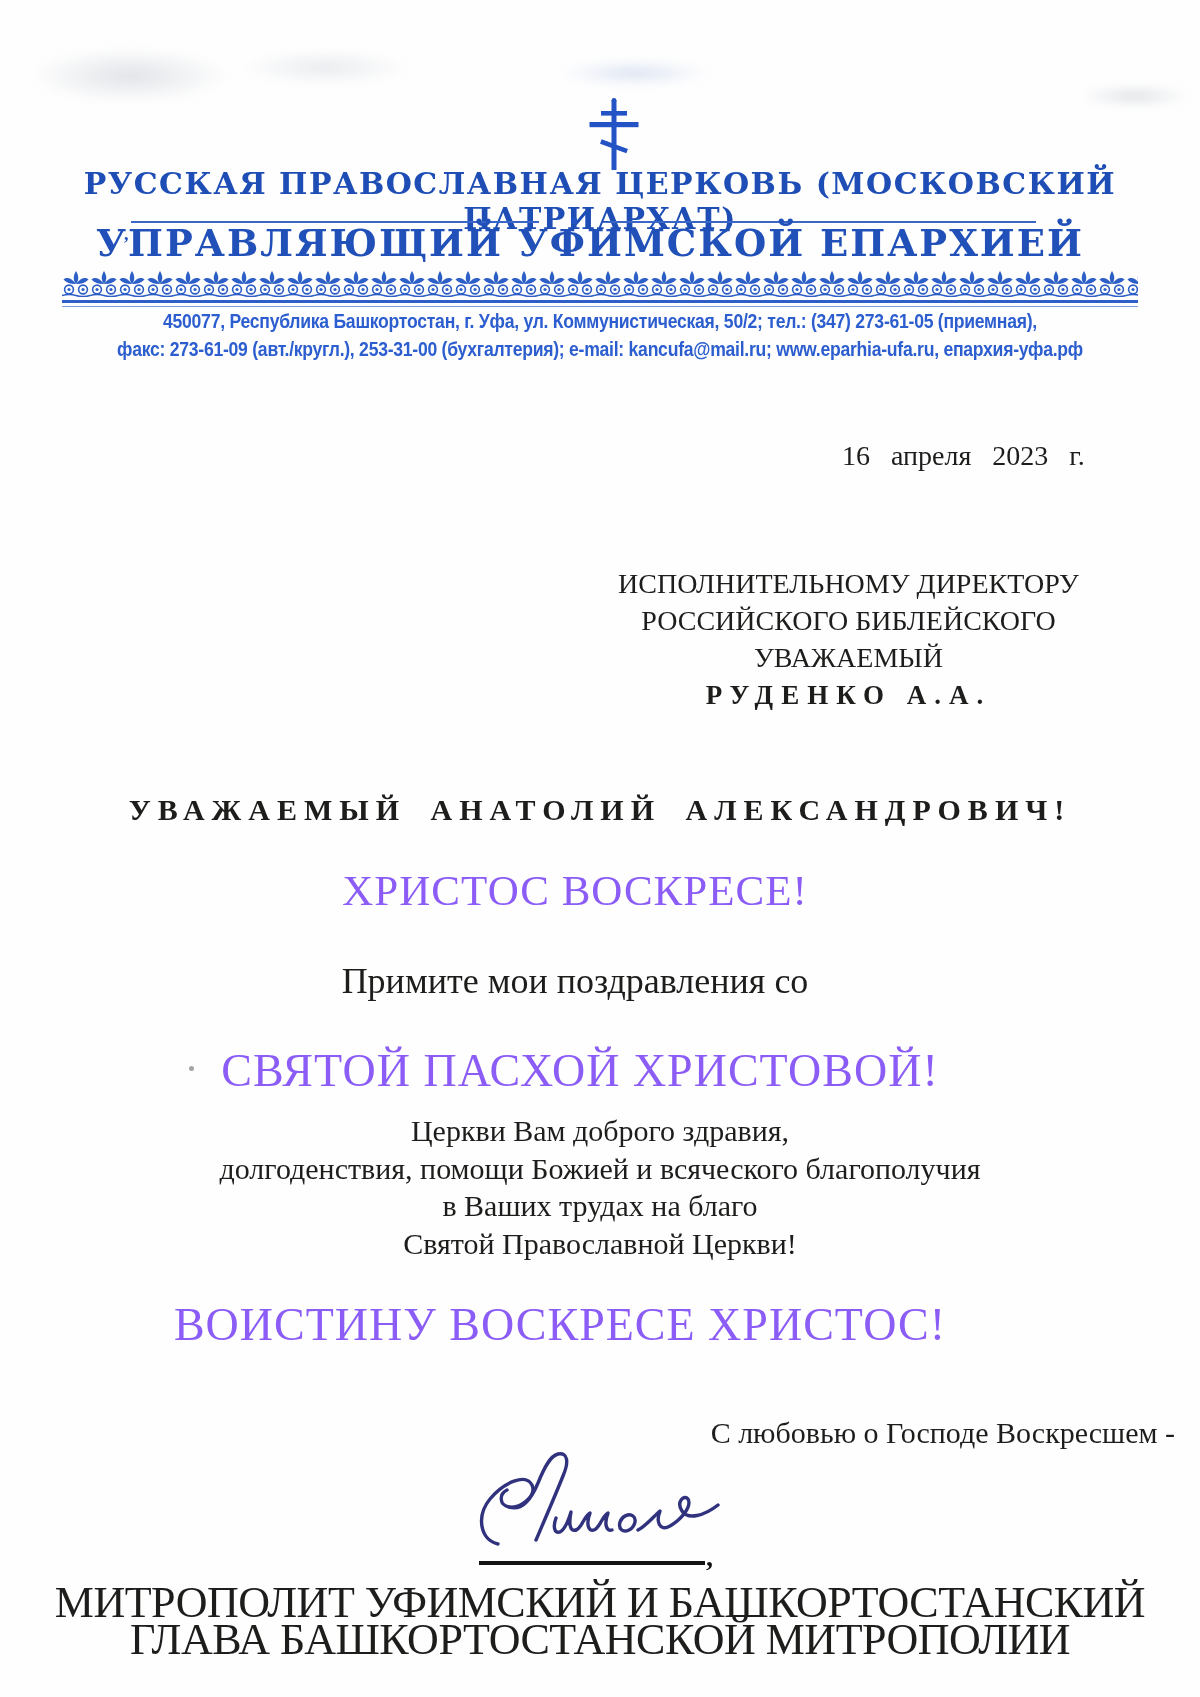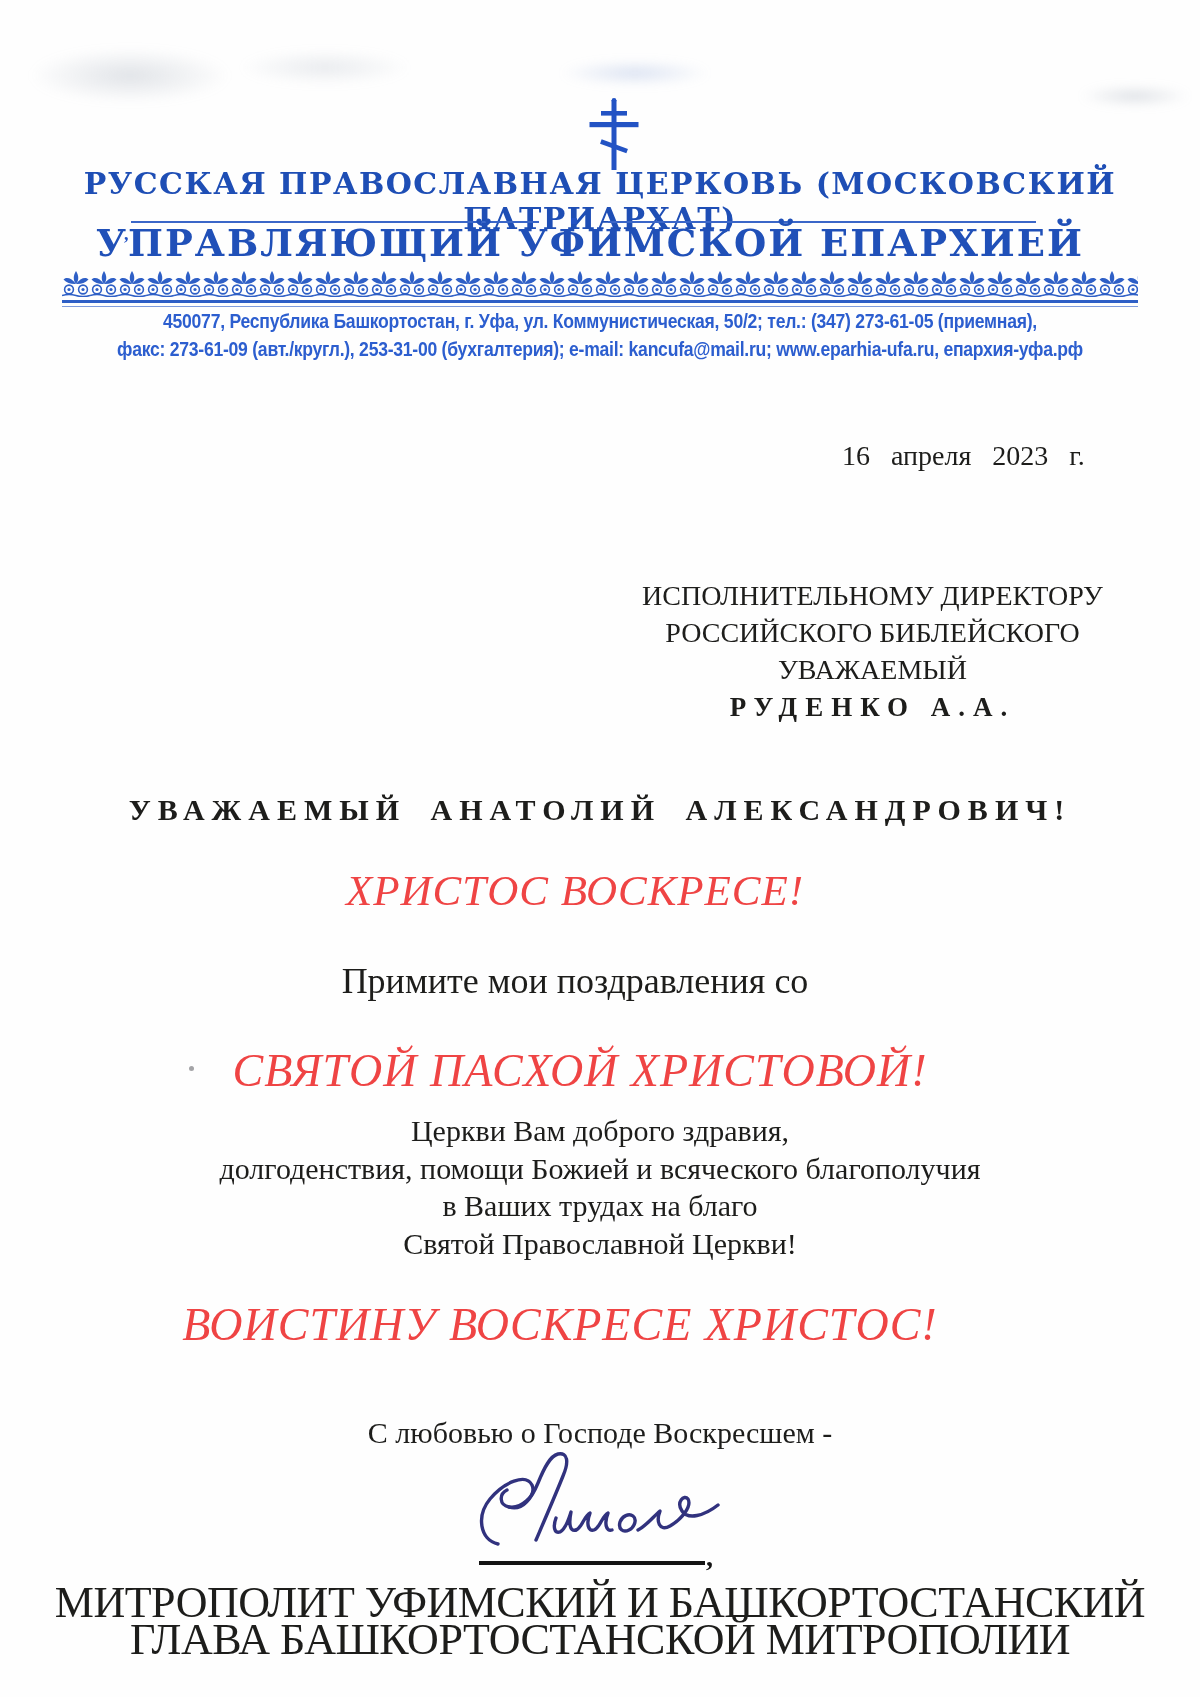--- a/index.html
+++ b/index.html
@@ -42,33 +42,33 @@
     position:absolute;left:25px;width:1150px;text-align:center;
     font-family:"Liberation Sans", sans-serif;font-weight:700;
     font-size:20px;color:#2c5ecf;letter-spacing:-.3px;
     transform:scaleX(.88);transform-origin:50% 50%;
     white-space:nowrap;
   }
   .contact.l1{top:310px;}
   .contact.l2{top:338px;}
   
   .date-line{position:absolute;left:842px;top:440px;font-size:28px;word-spacing:14px;}
-  .recipient{position:absolute;left:620px;top:565px;width:505px;text-align:center;
-    font-size:28px;line-height:37px;margin-top:12px;}
+  .recipient{position:absolute;left:596px;top:565px;width:505px;text-align:center;
+    font-size:28px;line-height:37px;}
   .recipient .name{letter-spacing:8px;font-weight:600;margin-top:1px;font-size:27px;}
   .salutation{position:absolute;left:25px;top:793px;width:1150px;text-align:center;
     font-weight:700;font-size:30px;letter-spacing:7px;word-spacing:10px;}
-  .red-heading{position:absolute;text-align:center;color:#ef4444;font-weight:400;white-space:nowrap;font-style:italic;}
+  .red-heading{position:absolute;text-align:center;color:#8b5cf6;font-weight:400;white-space:nowrap;}
   .red-heading.h1{left:0px;top:866px;width:1150px;font-size:43px;letter-spacing:1px;}
   .red-heading.h2{left:0px;top:1044px;width:1160px;font-size:46px;letter-spacing:1px;}
   .red-heading.h3{left:0px;top:1298px;width:1120px;font-size:46px;letter-spacing:1px;}
   .intro-line{position:absolute;left:0px;top:960px;width:1150px;text-align:center;font-size:36px;}
   .body-block{position:absolute;left:25px;top:1112px;width:1150px;text-align:center;
     font-size:30px;line-height:37.5px;}
-  .closing-line{position:absolute;left:25px;top:1416px;width:1150px;text-align:center;font-size:30px;}
+  .closing-line{position:absolute;left:25px;top:1416px;width:1150px;text-align:right;font-size:30px;}
   
   .signature{position:absolute;left:468px;top:1446px;width:255px;height:118px;}
   .sig-underline{position:absolute;left:479px;top:1561px;width:226px;height:4px;background:#141414;}
   .ink-comma{position:absolute;left:706px;top:1541px;font-size:28px;font-weight:700;color:#141414;}
   .signer-title{position:absolute;left:0px;width:1200px;text-align:center;
     font-size:44px;letter-spacing:-.5px;white-space:nowrap;}
   .signer-title.t1{top:1577px;}
   .signer-title.t2{top:1614px;}
 </style>
 </head>

